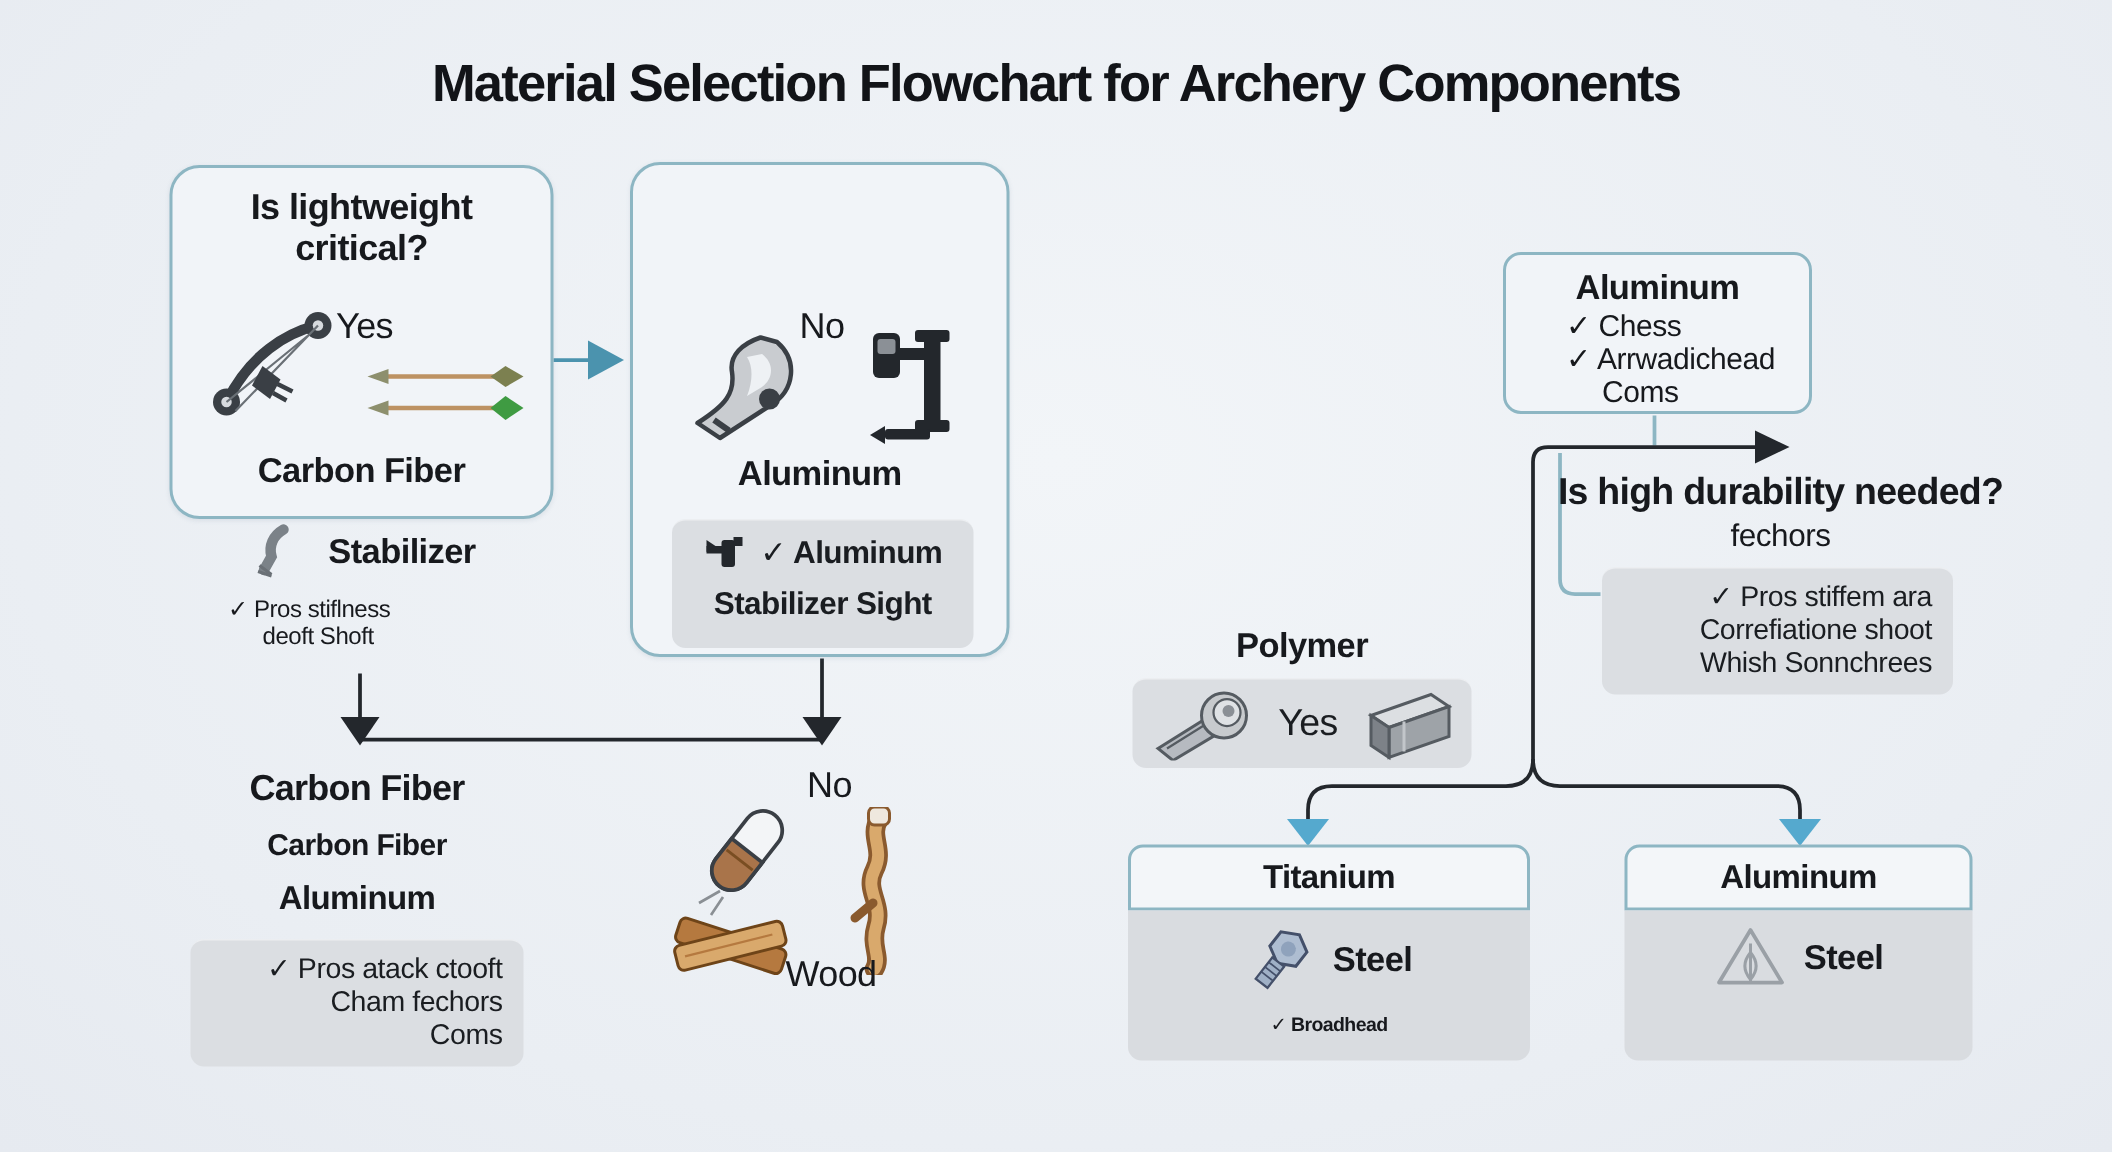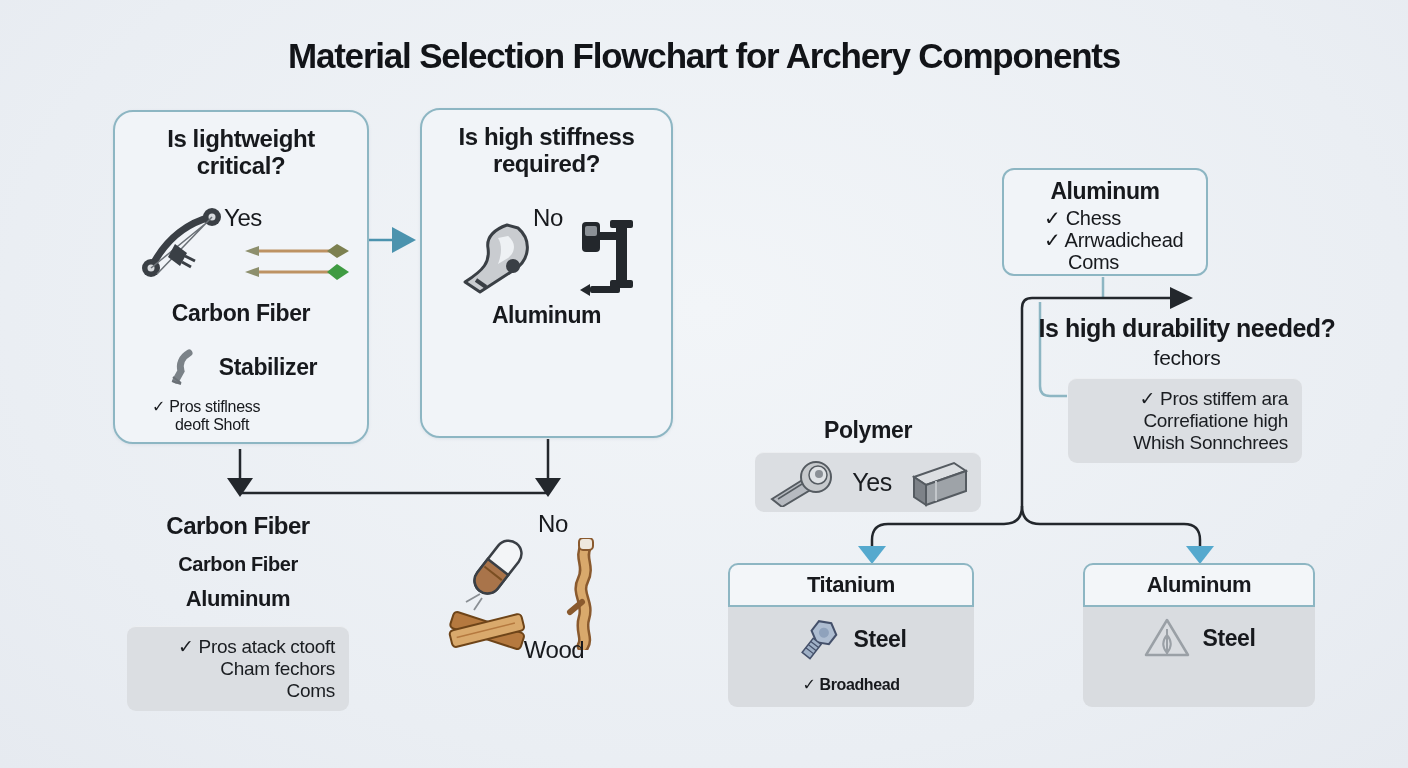--- a/index.html
+++ b/index.html
@@ -40,21 +40,21 @@
   .resultbox .hdr{
     border:2px solid #8db6c3;border-radius:10px 10px 0 0;background:#f3f6f9;
     height:44px;display:flex;align-items:center;justify-content:center;
     font-size:22px;font-weight:700;letter-spacing:-.4px;box-sizing:border-box;
   }
   .resultbox .bdy{
     background:#d9dce0;border-radius:0 0 9px 9px;box-sizing:border-box;
     padding-top:10px;
   }
   .itemlabel{font-size:22px;font-weight:700;letter-spacing:-.4px;}
-  .itemlabel2{font-size:16px;font-weight:700;letter-spacing:-.4px;}
+  .itemlabel2{font-size:13px;font-weight:700;letter-spacing:-.4px;}
   svg{display:block;}
   .connectors{left:0;top:0;pointer-events:none;}
 </style>
 </head>
 <body>
 
 <div id="canvas">
 
   <svg class="abs connectors" width="1408" height="768" viewBox="0 0 1408 768">
 
@@ -78,21 +78,21 @@
     <polygon points="858,546 886,546 872,564" fill="#55a9ce"></polygon>
 
     <path d="M1022,506 Q1022,524 1040,524 L1184,524 Q1200,524 1200,540 L1200,548" stroke="#23272c" stroke-width="2.5" fill="none"></path>
     <polygon points="1186,546 1214,546 1200,564" fill="#55a9ce"></polygon>
 
     <path d="M1040,302 L1040,386 Q1040,396 1050,396 L1067,396" stroke="#8db6c3" stroke-width="2.5" fill="none"></path>
   </svg>
 
   <div class="abs title">Material Selection Flowchart for Archery Components</div>
 
-  <div class="abs flowbox" style="left:113px;top:110px;width:256px;height:334px;">
+  <div class="abs flowbox" style="left:113px;top:110px;width:256px;height:236px;">
     <div class="abs question center" style="left:0;right:0;top:14px;">
       <span>Is lightweight</span><br>
       <span>critical?</span>
     </div>
     <div class="abs answer center" style="left:90px;top:92px;width:76px;">Yes</div>
     <div class="abs" style="left:18px;top:92px;">
       <svg width="94" height="82" viewBox="0 0 94 82">
         <path d="M18,64 C34,32 58,18 78,13" stroke="#3a3f45" fill="none" stroke-width="7" stroke-linecap="round"></path>
         <circle cx="79" cy="13" r="9" fill="#3a3f45"></circle>
         <circle cx="79" cy="13" r="3.5" fill="#d7dade"></circle>
@@ -124,24 +124,20 @@
       <span class="material">Stabilizer</span>
     </div>
   </div>
 
   <div class="abs" style="left:152px;top:398px;width:210px;font-size:16px;line-height:1.15;letter-spacing:-.3px;">
     <span class="noteline">✓ Pros stiflness</span>
     <span class="noteline" style="margin-left:23px;">deoft Shoft</span>
   </div>
 
   <div class="abs flowbox" style="left:420px;top:108px;width:253px;height:330px;">
-    <div class="abs question center" style="left:0;right:0;top:14px;">
-      <span>Is high stiffness</span><br>
-      <span>required?</span>
-    </div>
     <div class="abs answer center" style="left:88px;top:94px;width:76px;">No</div>
     <div class="abs" style="left:28px;top:108px;">
       <svg width="90" height="82" viewBox="0 0 90 82">
         <path d="M68,10 C82,22 80,42 64,52 L30,74 L15,64 C34,52 40,44 38,30 C36,19 45,11 57,7 Z" fill="#c9ccd0" stroke="#3a3f45" stroke-width="3" stroke-linejoin="round"></path>
         <path d="M58,18 C66,24 66,34 58,40 L48,46 C52,36 52,26 48,20 Z" fill="#eef1f4"></path>
         <circle cx="63" cy="48" r="7" fill="#3a3f45"></circle>
         <path d="M26,62 l10,7" stroke="#3a3f45" stroke-width="4"></path>
       </svg>
     </div>
     <div class="abs" style="left:152px;top:104px;">
@@ -150,20 +146,34 @@
         <rect x="36" y="6" width="23" height="8" rx="2" fill="#23272c"></rect>
         <rect x="36" y="66" width="23" height="8" rx="2" fill="#23272c"></rect>
         <rect x="8" y="8" width="18" height="30" rx="4" fill="#23272c"></rect>
         <rect x="11" y="12" width="12" height="10" rx="2" fill="#8b9096"></rect>
         <rect x="24" y="18" width="20" height="8" fill="#23272c"></rect>
         <rect x="16" y="72" width="30" height="7" rx="2" fill="#23272c"></rect>
         <polygon points="6,76 16,70 16,82" fill="#23272c"></polygon>
       </svg>
     </div>
     <div class="abs material center" style="left:0;right:0;top:192px;">Aluminum</div>
+    <div class="abs notebox" style="left:26px;top:236px;width:201px;height:86px;text-align:center;">
+      <div class="row" style="gap:8px;">
+        <span>
+          <svg width="30" height="26" viewBox="0 0 30 26">
+            <rect x="12" y="4" width="9" height="18" rx="2" fill="#23272c"></rect>
+            <rect x="2" y="8" width="12" height="5" fill="#23272c"></rect>
+            <polygon points="2,4 8,8 2,12" fill="#23272c"></polygon>
+            <rect x="20" y="2" width="6" height="6" fill="#23272c"></rect>
+          </svg>
+        </span>
+        <span style="font-size:21px;font-weight:700;letter-spacing:-.4px;">✓ Aluminum</span>
+      </div>
+      <div style="font-size:21px;font-weight:700;letter-spacing:-.4px;margin-top:9px;">Stabilizer Sight</div>
+    </div>
   </div>
 
   <div class="abs center" style="left:108px;top:512px;width:260px;">
     <div style="font-size:24px;font-weight:700;letter-spacing:-.5px;">Carbon Fiber</div>
     <div style="font-size:20px;font-weight:700;letter-spacing:-.4px;margin-top:13px;">Carbon Fiber</div>
     <div style="font-size:22px;font-weight:700;letter-spacing:-.4px;margin-top:10px;">Aluminum</div>
     <div class="notebox" style="width:222px;margin:14px auto 0;">
       <span class="noteline">✓ Pros atack ctooft</span>
       <span class="noteline indent">Cham fechors</span>
       <span class="noteline indent">Coms</span>
@@ -208,21 +218,21 @@
       <span class="noteline">✓ Chess</span>
       <span class="noteline">✓ Arrwadichead</span>
       <span class="noteline" style="margin-left:24px;">Coms</span>
     </div>
   </div>
 
   <div class="abs center" style="left:1037px;top:346px;width:300px;font-size:21px;font-weight:400;letter-spacing:-.3px;">fechors</div>
   <div class="abs center" style="left:1037px;top:314px;width:300px;font-size:25px;font-weight:700;letter-spacing:-.5px;">Is high durability needed?</div>
   <div class="abs notebox" style="left:1068px;top:378px;width:234px;">
     <span class="noteline" style="margin-left:14px;">✓ Pros stiffem ara</span>
-    <span class="noteline" style="margin-left:39px;">Correfiatione high</span>
+    <span class="noteline" style="margin-left:39px;">Correfiatione shoot</span>
     <span class="noteline" style="margin-left:39px;">Whish Sonnchrees</span>
   </div>
 
   <div class="abs center" style="left:788px;top:417px;width:160px;font-size:23px;font-weight:700;letter-spacing:-.4px;">Polymer</div>
   <div class="abs notebox row" style="left:755px;top:452px;width:226px;height:60px;padding:0;gap:14px;">
     <span>
       <svg width="74" height="48" viewBox="0 0 74 48">
         <polygon points="8,40 40,20 48,30 18,48" fill="#b6bac0" stroke="#555b61" stroke-width="2"></polygon>
         <path d="M14,40 l8,-5 M22,35 l8,-5 M30,30 l8,-5" stroke="#555b61" stroke-width="1.5"></path>
         <circle cx="52" cy="18" r="15" fill="#c7cacd" stroke="#555b61" stroke-width="2"></circle>
@@ -234,21 +244,21 @@
     <span>
       <svg width="66" height="48" viewBox="0 0 66 48">
         <polygon points="8,18 48,4 60,12 20,26" fill="#dcdfe2" stroke="#555b61" stroke-width="2"></polygon>
         <polygon points="20,26 60,12 60,32 20,46" fill="#9ea3a8" stroke="#555b61" stroke-width="2"></polygon>
         <polygon points="8,18 20,26 20,46 8,38" fill="#7d8288" stroke="#555b61" stroke-width="2"></polygon>
         <line x1="30" y1="22" x2="30" y2="42" stroke="#c2c6ca" stroke-width="2"></line>
       </svg>
     </span>
   </div>
 
-  <div class="abs resultbox" style="left:728px;top:563px;width:246px;height:146px;">
+  <div class="abs resultbox" style="left:752px;top:563px;width:268px;height:146px;">
     <div class="hdr">Titanium</div>
     <div class="bdy" style="height:100px;">
       <div class="row" style="gap:12px;">
         <span>
           <svg width="46" height="44" viewBox="0 0 46 44">
             <g transform="rotate(38 23 22)">
               <polygon points="23,2 34,8 34,20 23,26 12,20 12,8" fill="#aebdd1" stroke="#44506a" stroke-width="2"></polygon>
               <circle cx="23" cy="14" r="5" fill="#8fa2bc"></circle>
               <rect x="18" y="25" width="10" height="18" fill="#9fb0c6" stroke="#44506a" stroke-width="1.5"></rect>
               <path d="M18,29 h10 M18,33 h10 M18,37 h10" stroke="#44506a" stroke-width="1.2"></path>

